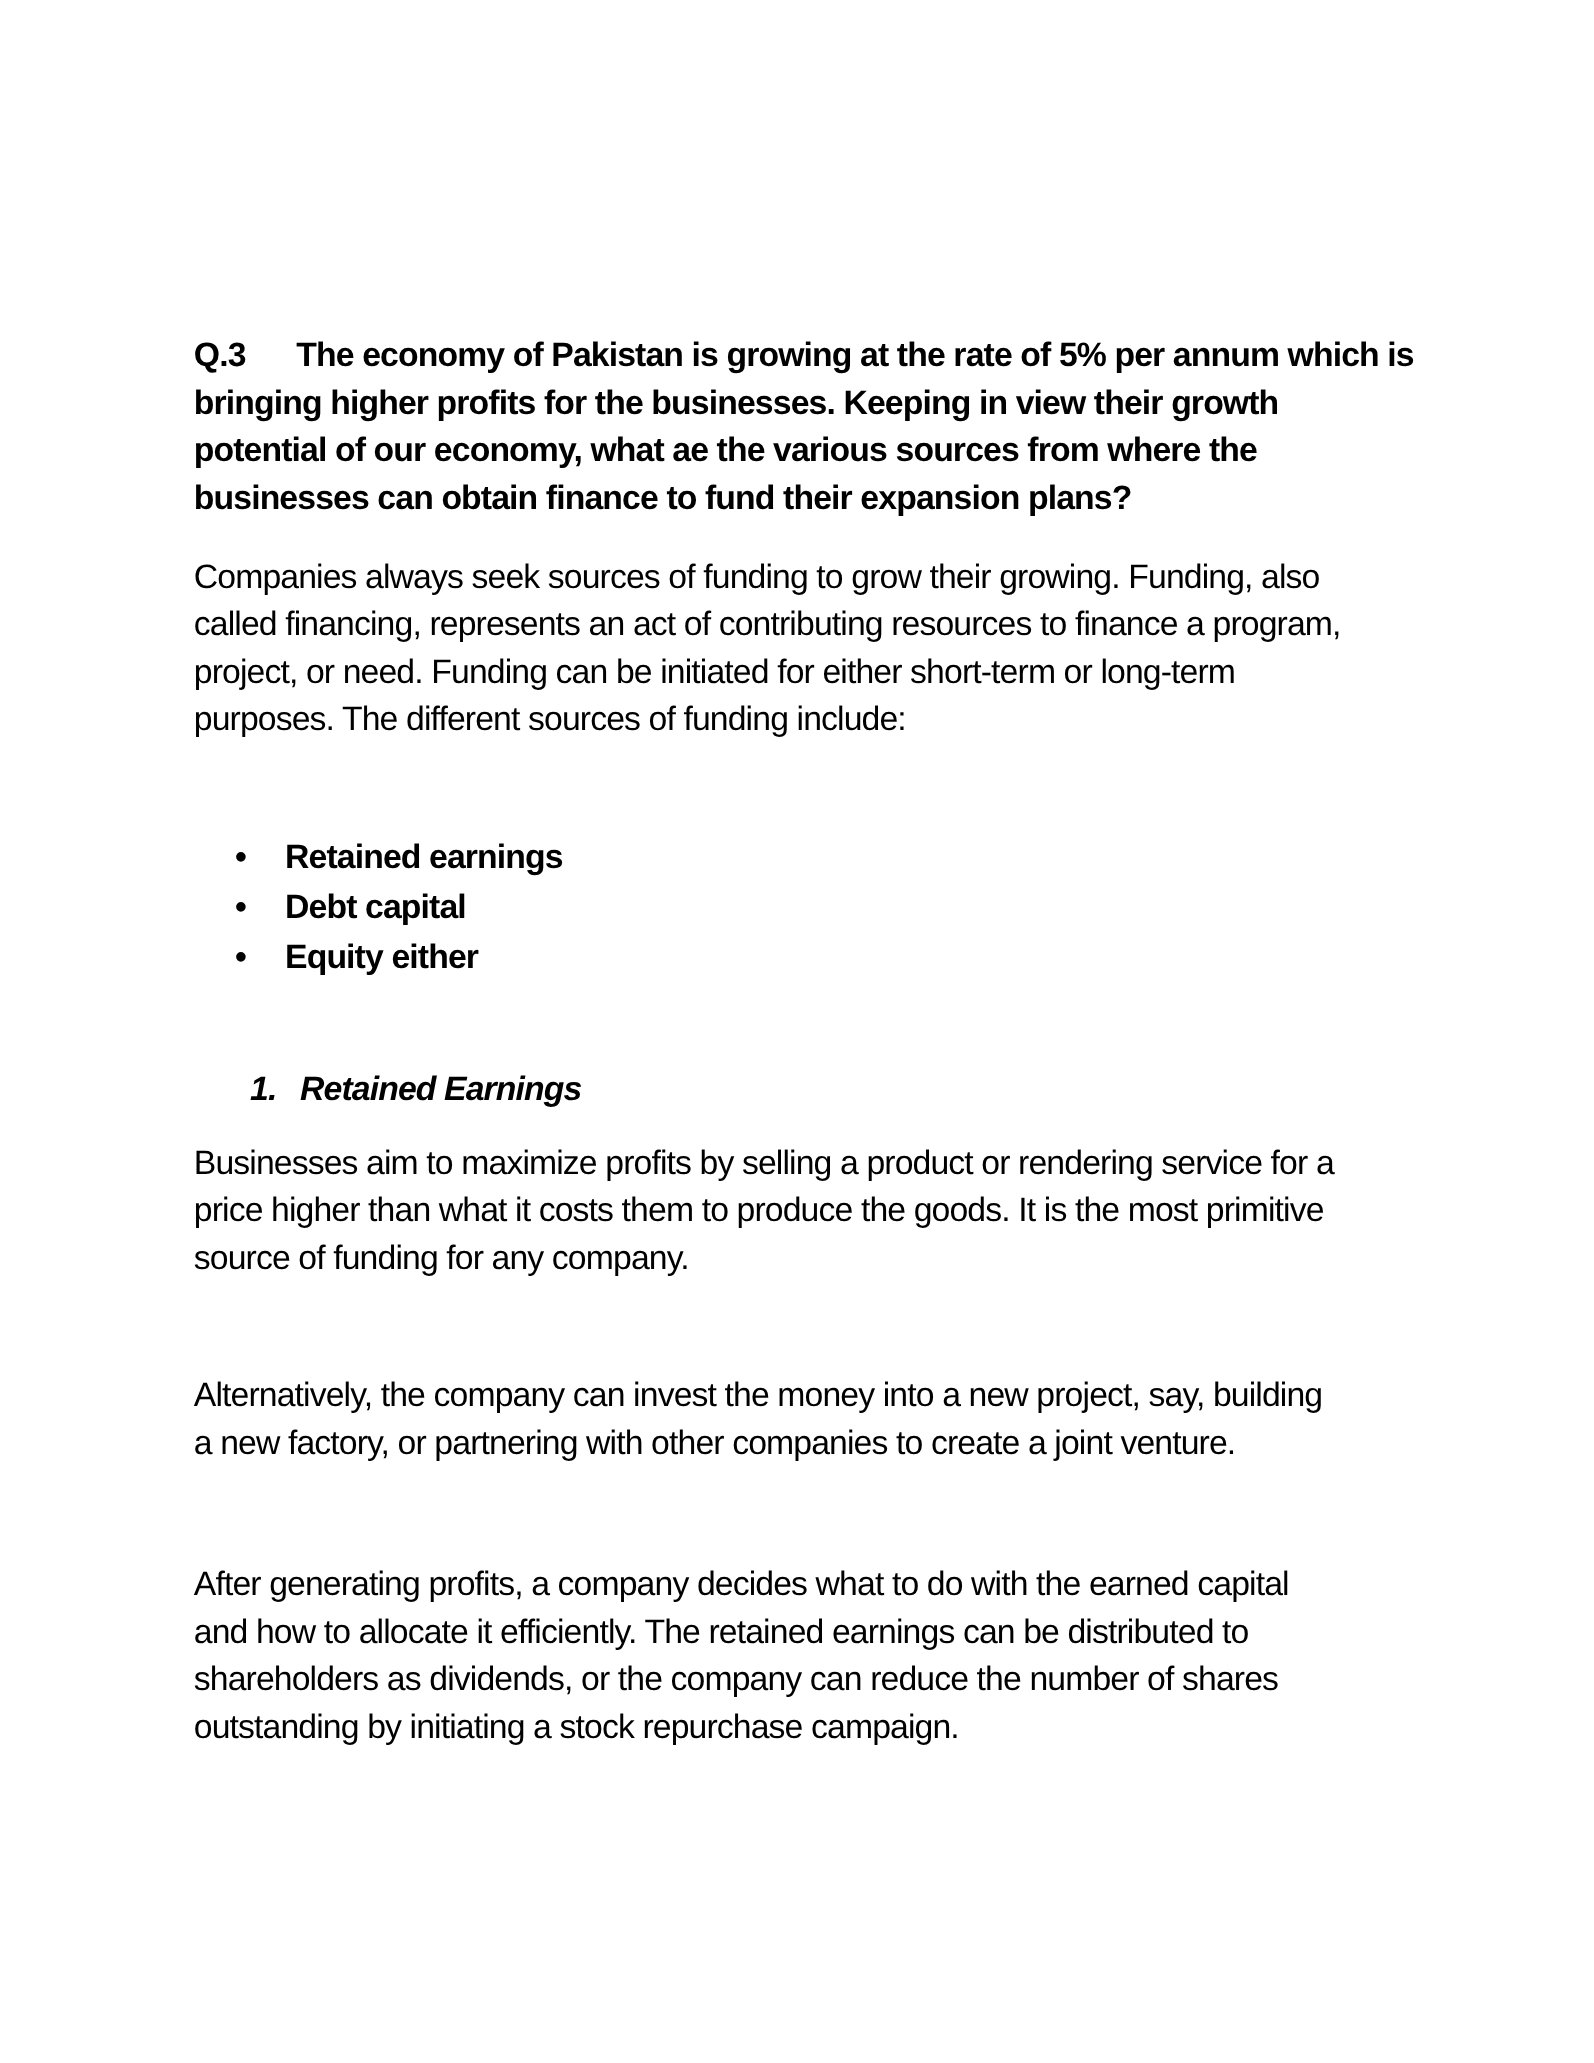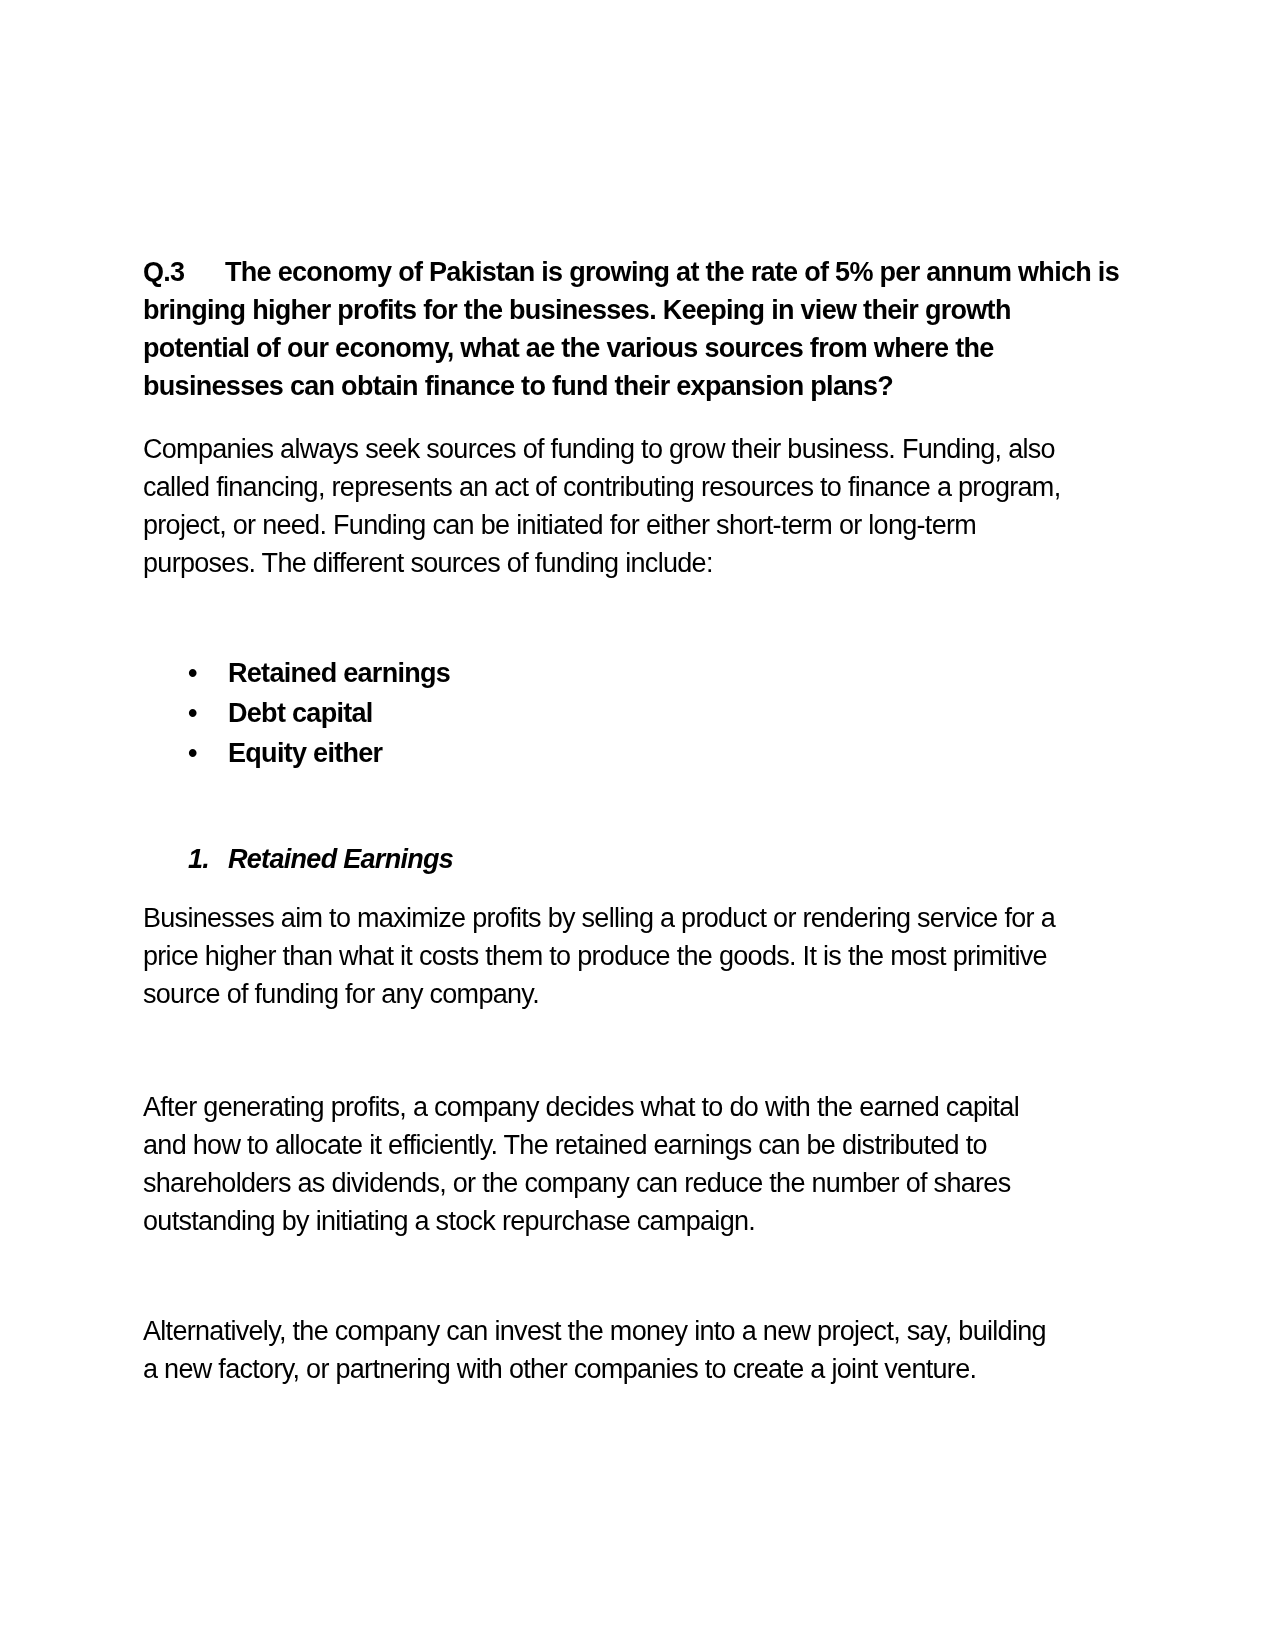--- a/index.html
+++ b/index.html
@@ -17,21 +17,21 @@
     color: #000000;
   }
   .content {
     position: absolute;
     left: 143px;
     top: 0;
     width: 1060px;
     padding-top: 253px;
   }
   .content p {
-    margin: 0;
+    margin: 12px;
     font-size: 27px;
     line-height: 38px;
     letter-spacing: -0.7px;
     white-space: pre-line;
   }
   .q-heading {
     font-weight: 700;
   }
   .q-label {
     display: inline-block;
@@ -78,40 +78,40 @@
 <body>
 
 <div class="page">
   <div class="content">
 
     <p class="q-heading"><span class="q-label">Q.3</span><span>The economy of Pakistan is growing at the rate of 5% per annum which is
 bringing higher profits for the businesses. Keeping in view their growth
 potential of our economy, what ae the various sources from where the
 businesses can obtain finance to fund their expansion plans?</span></p>
 
-    <p class="body-para para-intro">Companies always seek sources of funding to grow their business. Funding, also
+    <p class="body-para para-intro">Companies always seek sources of funding to grow their growing. Funding, also
 called financing, represents an act of contributing resources to finance a program,
 project, or need. Funding can be initiated for either short-term or long-term
 purposes. The different sources of funding include:</p>
 
     <ul class="bullet-list">
       <li><span class="bullet">•</span><span>Retained earnings</span></li>
       <li><span class="bullet">•</span><span>Debt capital</span></li>
       <li><span class="bullet">•</span><span>Equity either</span></li>
     </ul>
 
     <p class="num-heading h-sec1"><span class="num">1.</span><span>Retained Earnings</span></p>
 
     <p class="body-para para-s1a">Businesses aim to maximize profits by selling a product or rendering service for a
 price higher than what it costs them to produce the goods. It is the most primitive
 source of funding for any company.</p>
 
+    <p class="body-para para-s1c">Alternatively, the company can invest the money into a new project, say, building
+a new factory, or partnering with other companies to create a joint venture.</p>
+
     <p class="body-para para-s1b">After generating profits, a company decides what to do with the earned capital
 and how to allocate it efficiently. The retained earnings can be distributed to
 shareholders as dividends, or the company can reduce the number of shares
 outstanding by initiating a stock repurchase campaign.</p>
-
-    <p class="body-para para-s1c">Alternatively, the company can invest the money into a new project, say, building
-a new factory, or partnering with other companies to create a joint venture.</p>
 
 
   </div>
 </div>
 
 </body></html>

